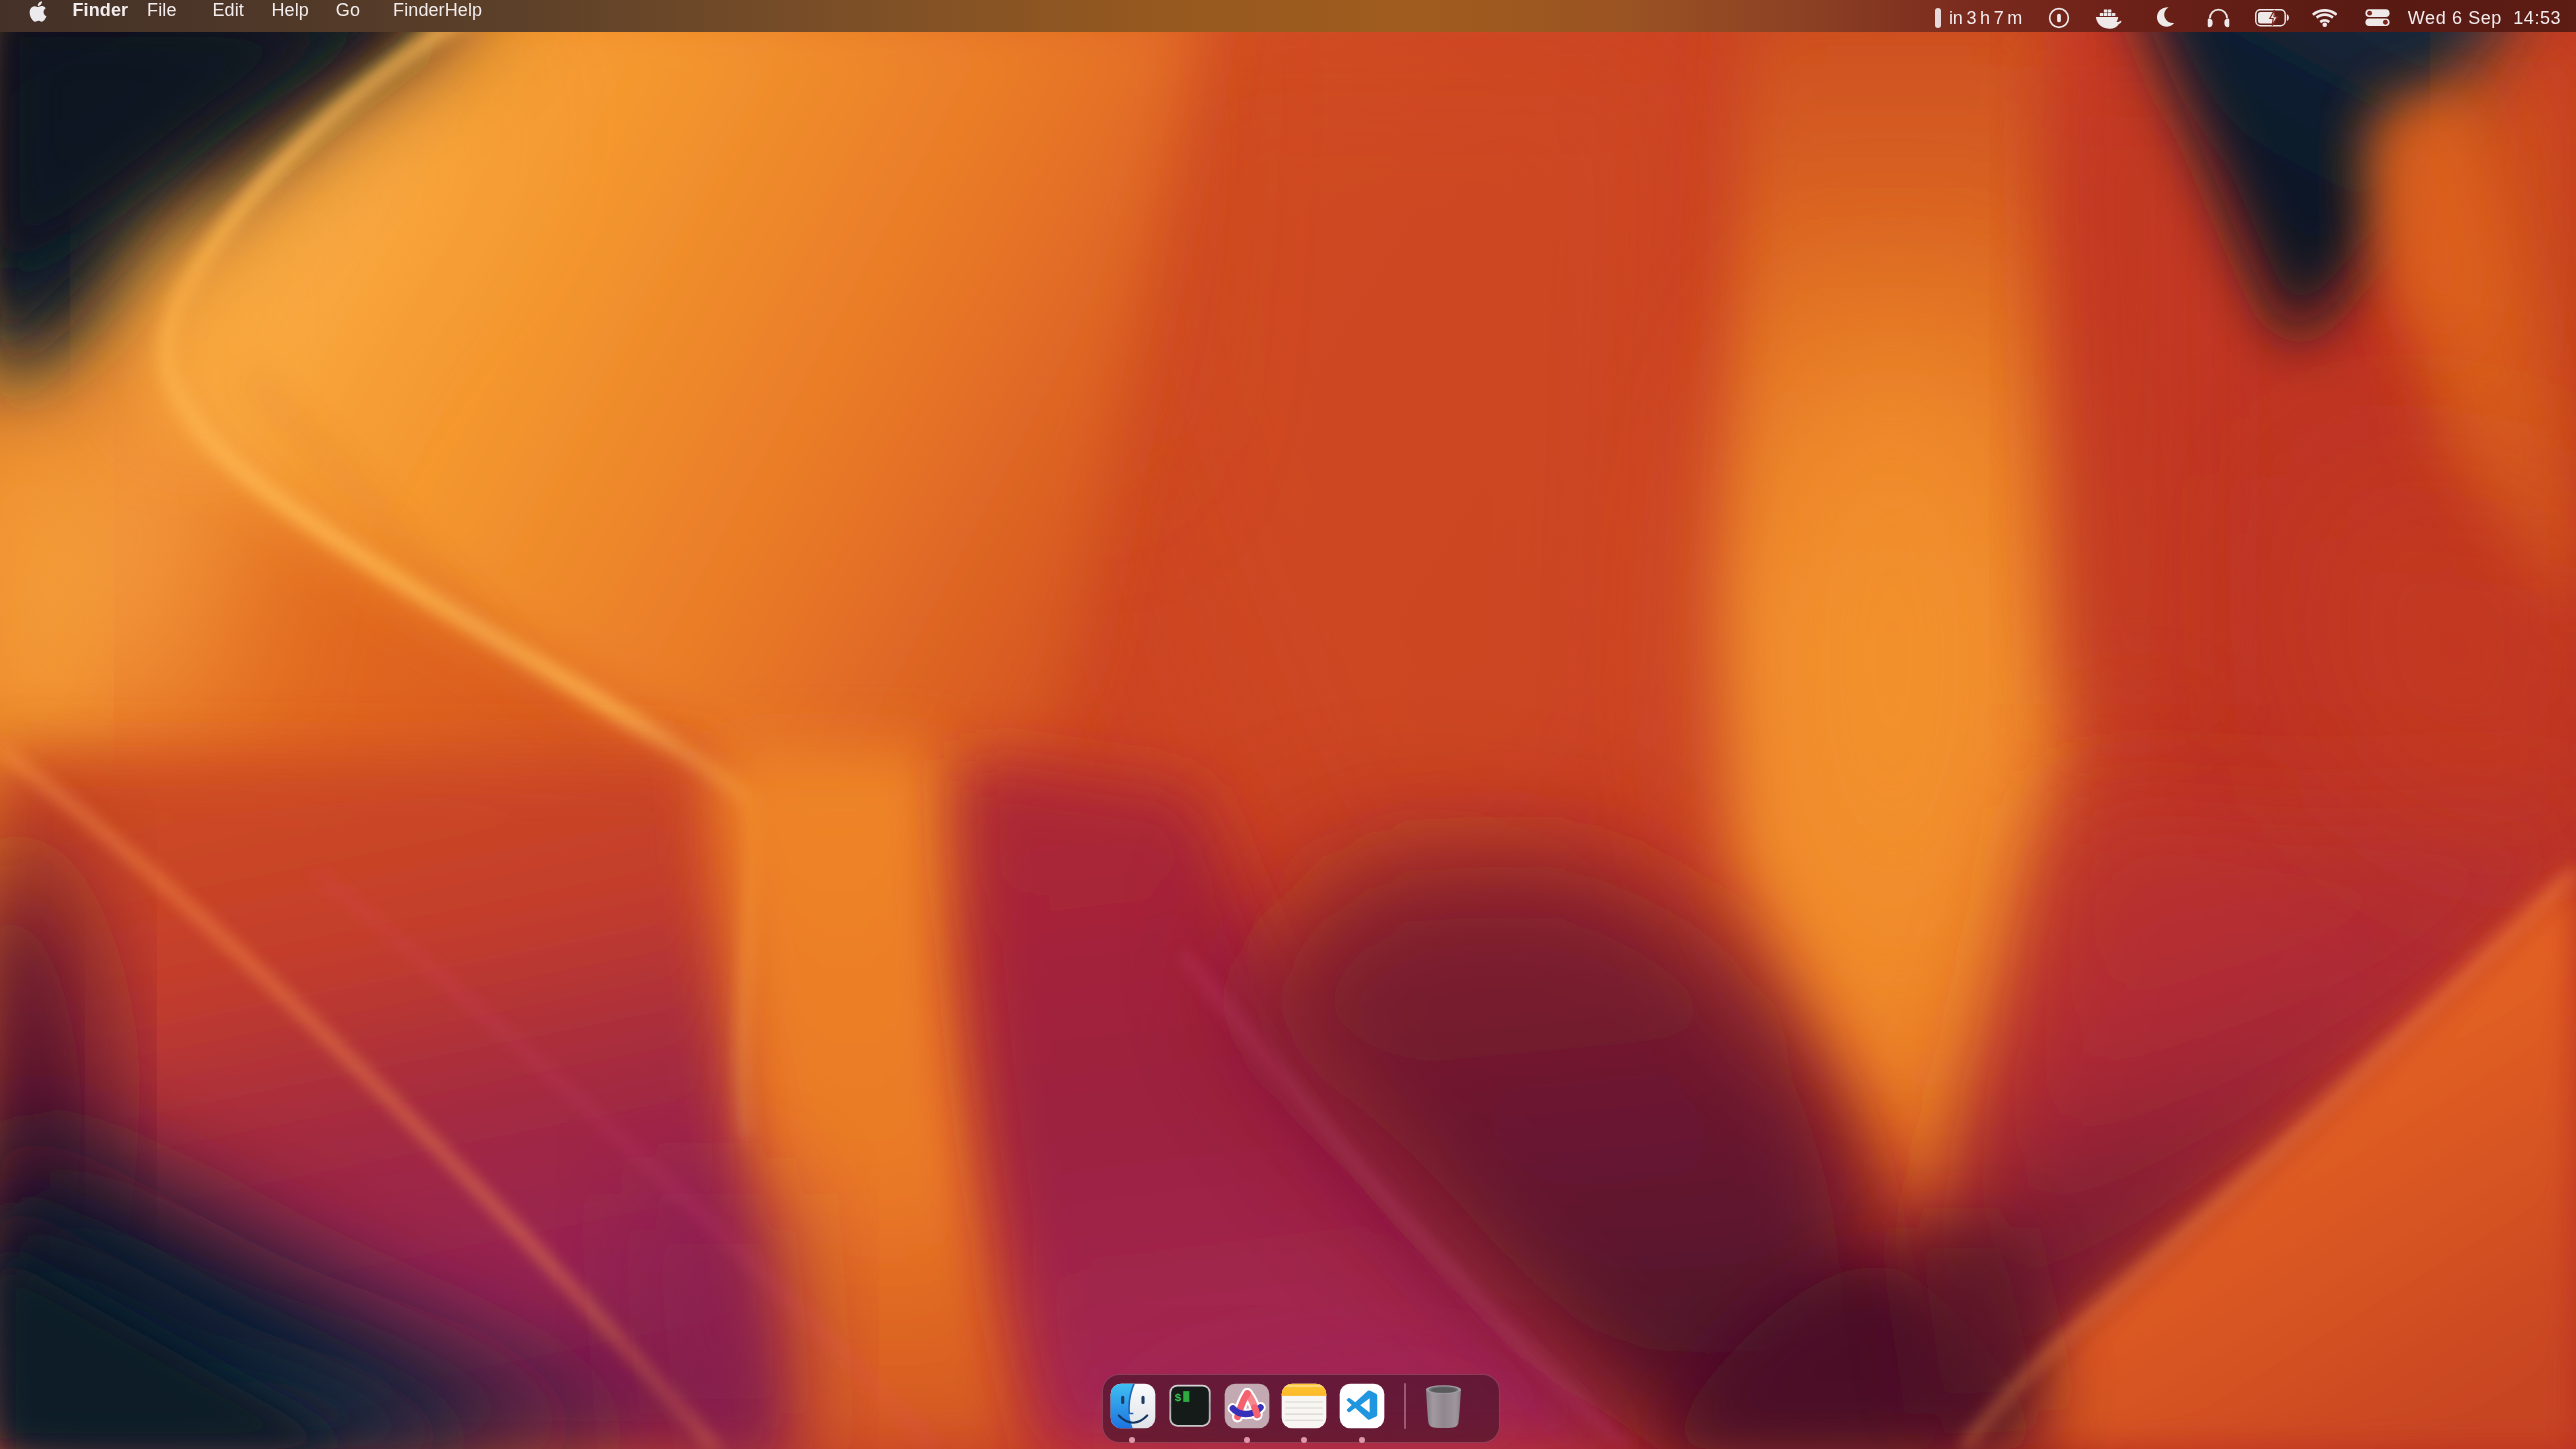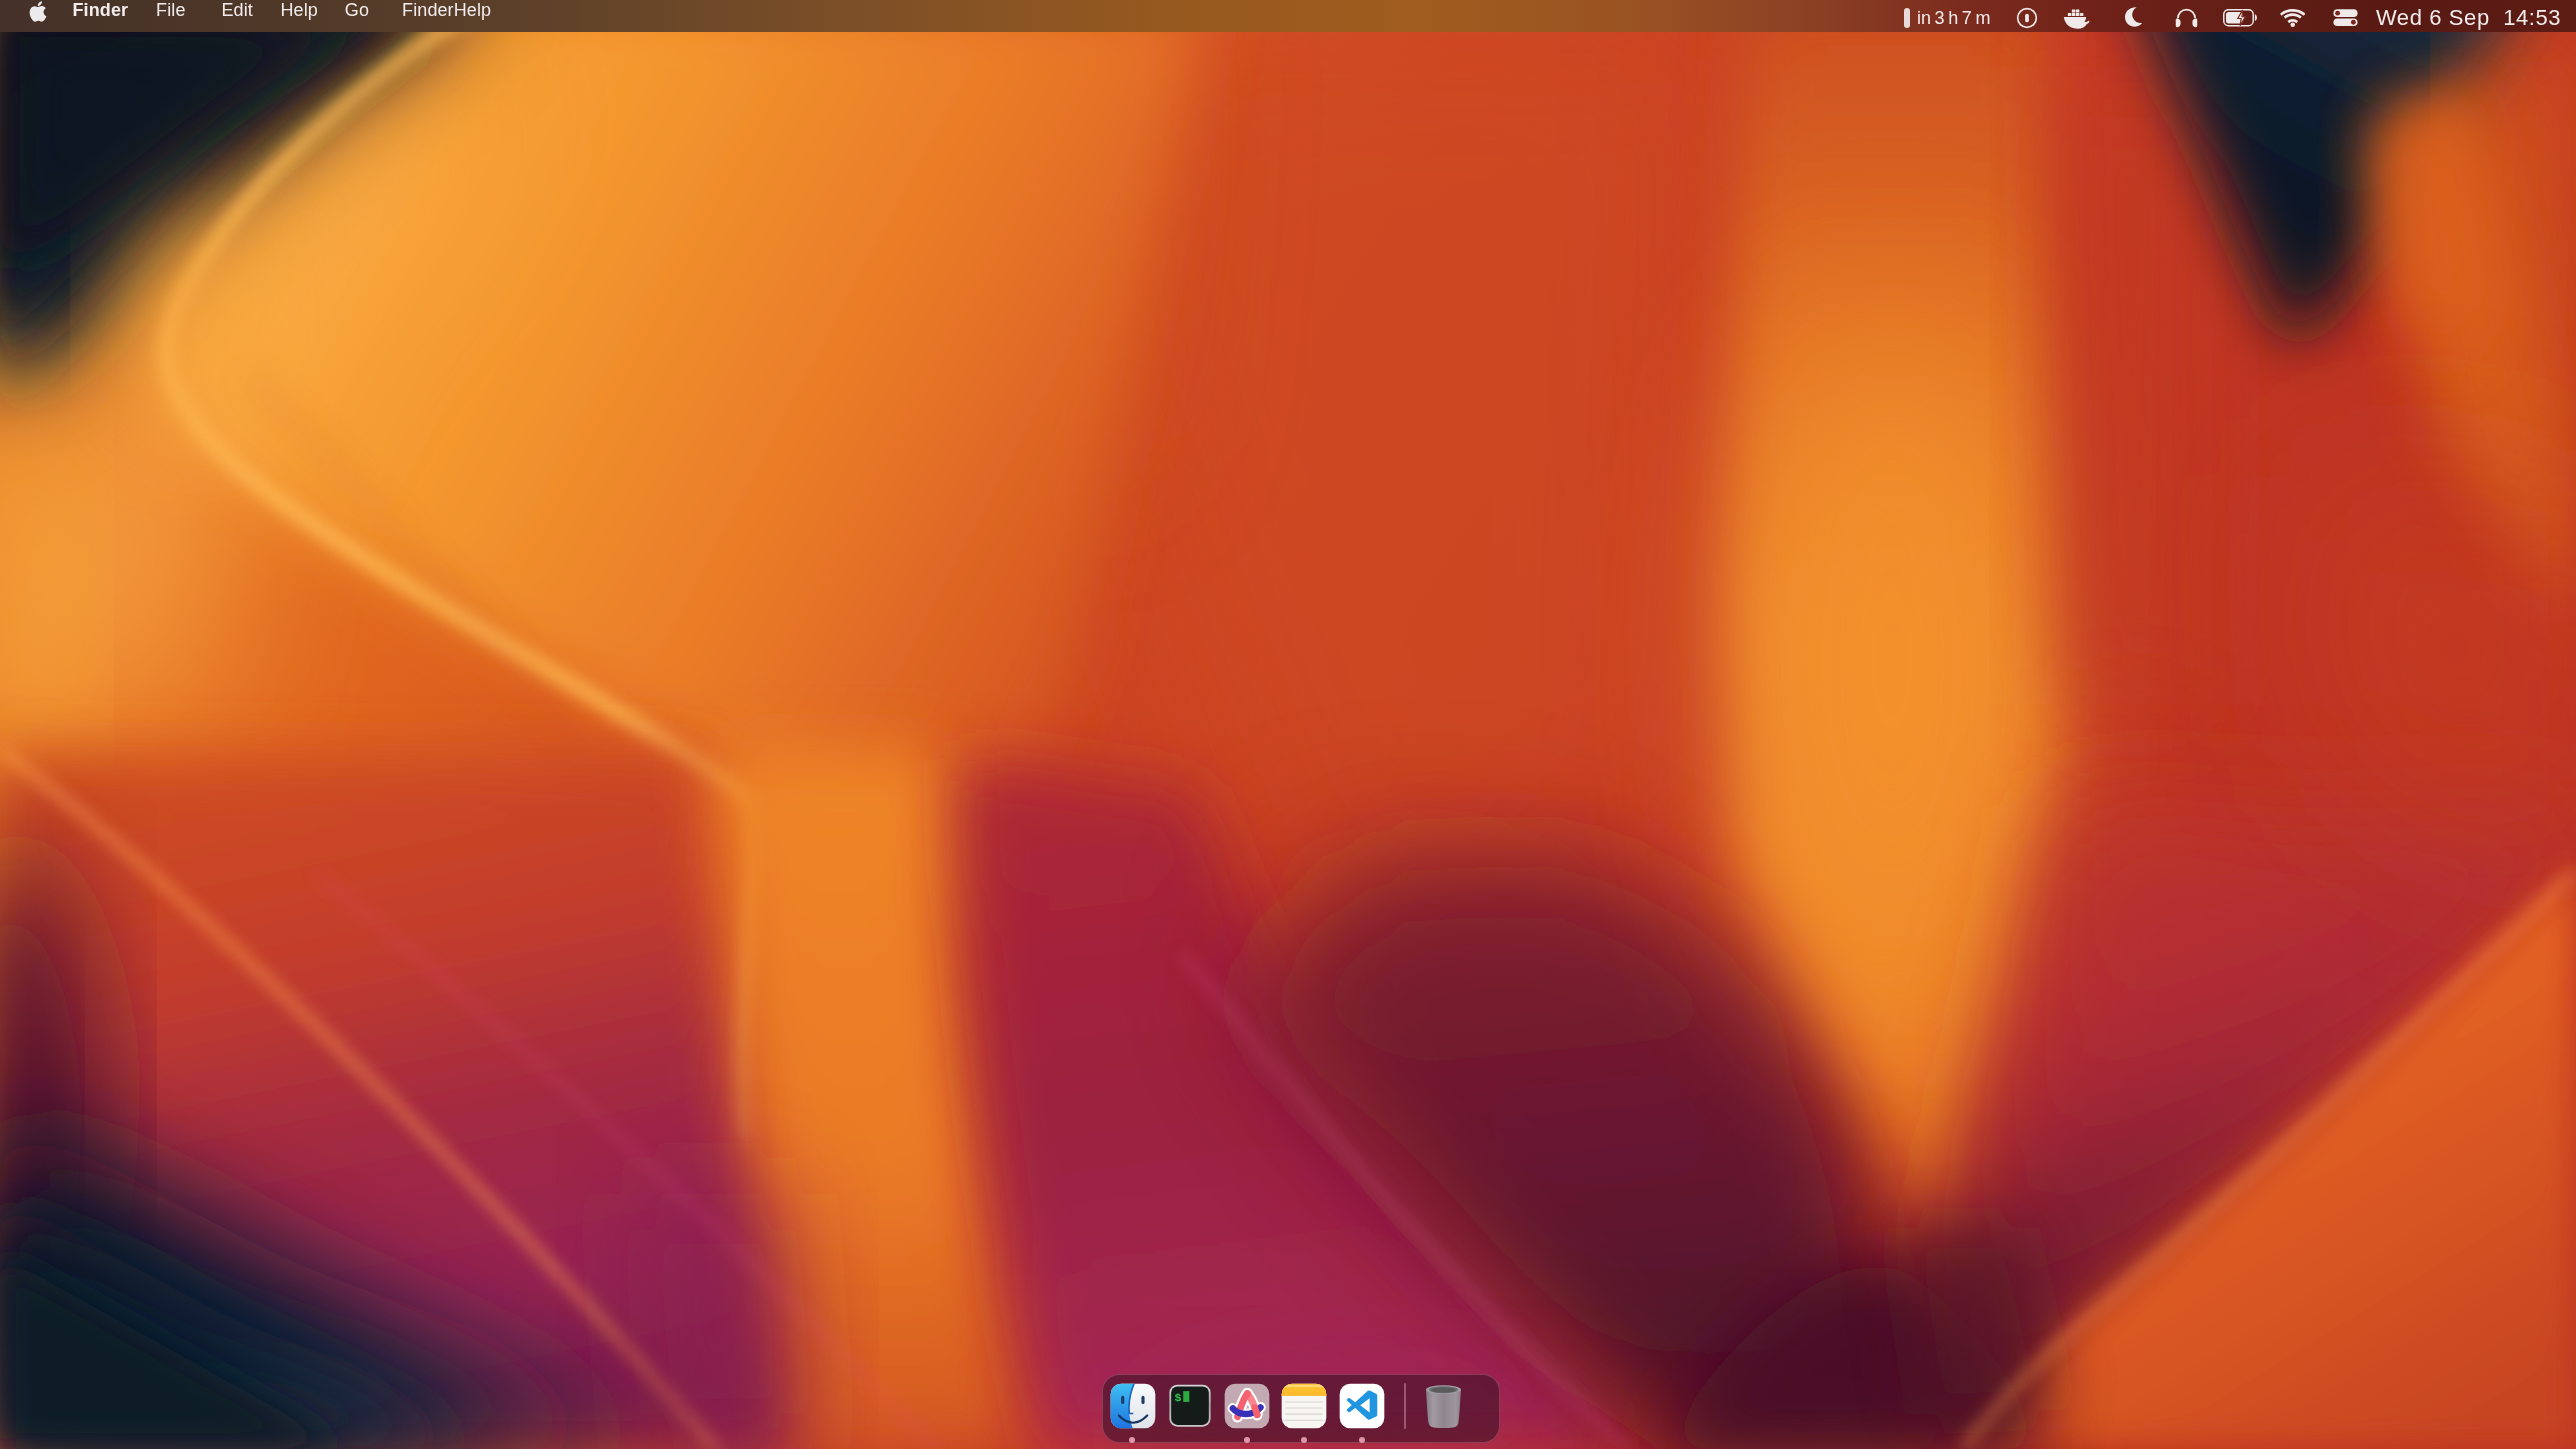--- a/index.html
+++ b/index.html
@@ -8,21 +8,21 @@
     background:linear-gradient(90deg,#453128 0%,#4c3628 8%,#5c4029 20%,#7c4f27 33%,#96591f 45%,#a05c1e 55%,#9a5322 63%,#8c4124 70%,#7c2c1e 76%,#6e2118 82%,#5f1d15 88%,#571a13 93%,#5d1c14 100%);
     color:#f3eced;font-size:18px;}
   .mleft{position:absolute;left:0;top:0;height:32px;display:flex;}
   .mitem{display:inline-block;letter-spacing:0.1px;}
   .mright{position:absolute;right:0;top:0;height:36px;display:flex;align-items:center;padding-left:21px;}
   .onebar{display:inline-block;width:6px;height:20px;border-radius:3px;background:#e8dada;margin-right:7.4px;}
   .mtimer{font-size:18px;margin-right:25.5px;}
   .micon{margin-right:0;}
   .mright svg{margin-right:0;}
   .mright > *{flex:0 0 auto;}
-  .mdate{font-size:22px;letter-spacing:0.6px;margin-left:0;margin-right:14.8px;}
+  .mdate{font-size:18px;letter-spacing:0.6px;margin-left:0;margin-right:14.8px;}
   #dock{position:absolute;left:1102px;top:1374px;width:398px;height:69px;border-radius:17.4px;
     background:rgba(58,18,36,0.58);border:1.3px solid rgba(255,170,195,0.25);box-sizing:border-box;}
   .dicon{position:absolute;top:8px;width:46px;height:46px;}
   .ddot{position:absolute;top:62px;width:6px;height:6px;border-radius:50%;background:#dd97a8;}
   .dsep{position:absolute;left:301px;top:8px;width:2px;height:46px;background:rgba(255,210,220,0.35);border-radius:1px;}
 </style>
 </head>
 <body>
 <svg id="wall" viewBox="0 0 3840 2160" preserveAspectRatio="none">
   <defs>
@@ -184,21 +184,21 @@
   <path filter="url(#b45)" fill="url(#gDark3)" d="M0,1780 L0,2160 L700,2160 Z" opacity="0.95"></path>
   <path filter="url(#b25)" fill="#0c1a28" d="M0,1870 L0,2160 L520,2160 Z"></path>
 </svg>
 
 <div id="menubar">
   <div class="mleft">
     <svg class="apple" width="19" height="23" viewBox="0 0 24 29" style="margin-left:28px;">
       <path fill="#eceaec" d="M19.6 15.3c0-3.3 2.7-4.9 2.8-5-1.5-2.2-3.9-2.6-4.7-2.6-2-.2-3.9 1.2-4.9 1.2-1 0-2.6-1.2-4.3-1.1C6.3 7.9 4.3 9.1 3.2 11c-2.3 4-.6 9.9 1.6 13.1 1.1 1.6 2.4 3.4 4.1 3.3 1.6-.1 2.3-1.1 4.3-1.1 2 0 2.6 1.1 4.3 1 1.8 0 2.9-1.6 4-3.2 1.3-1.9 1.8-3.7 1.8-3.8-.1 0-3.5-1.4-3.7-5zM16.3 5.6c.9-1.1 1.5-2.6 1.3-4.1-1.3.1-2.9.9-3.8 2-.8 1-1.6 2.5-1.4 4 1.5.1 3-.8 3.9-1.9z"></path>
     </svg>
     <span class="mitem" style="font-weight:700;margin-left:25.5px;">Finder</span>
-    <span class="mitem" style="margin-left:28px;">File</span>
+    <span class="mitem" style="margin-left:19px;">File</span>
     <span class="mitem" style="margin-left:36px;">Edit</span>
     <span class="mitem" style="margin-left:27.5px;">Help</span>
     <span class="mitem" style="margin-left:27px;">Go</span>
     <span class="mitem" style="margin-left:33px;">Finder</span>
     <span class="mitem" style="">Help</span>
   </div>
   <div class="mright">
     <span class="onebar"></span>
     <span class="mtimer">in 3 h 7 m</span>
     <svg width="22" height="22" viewBox="0 0 33 33" class="micon" style="margin-right:25.5px;">

